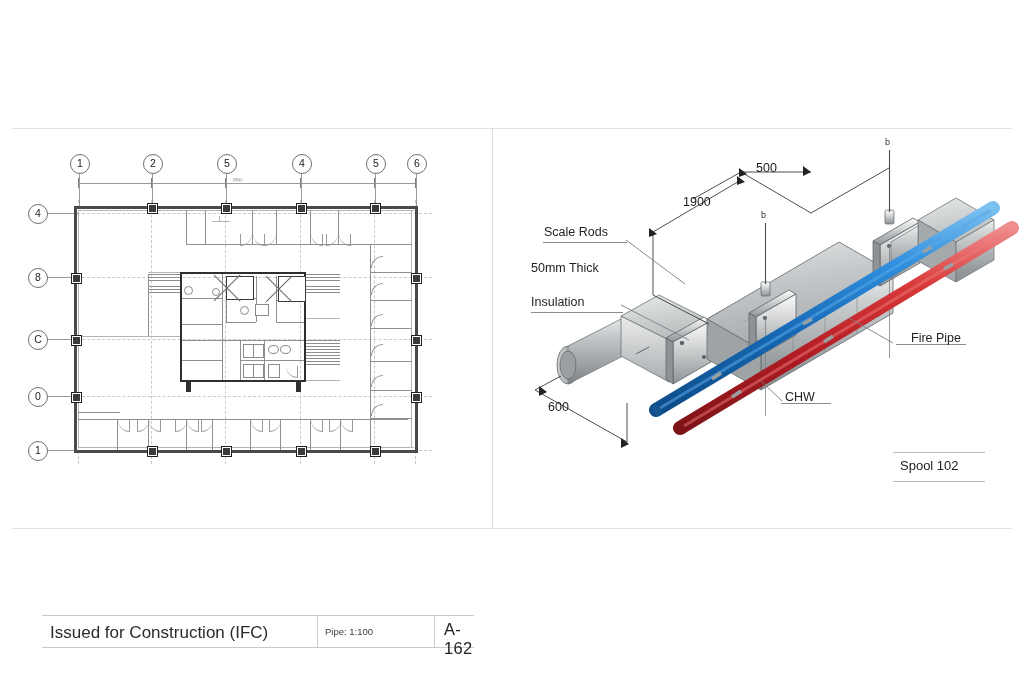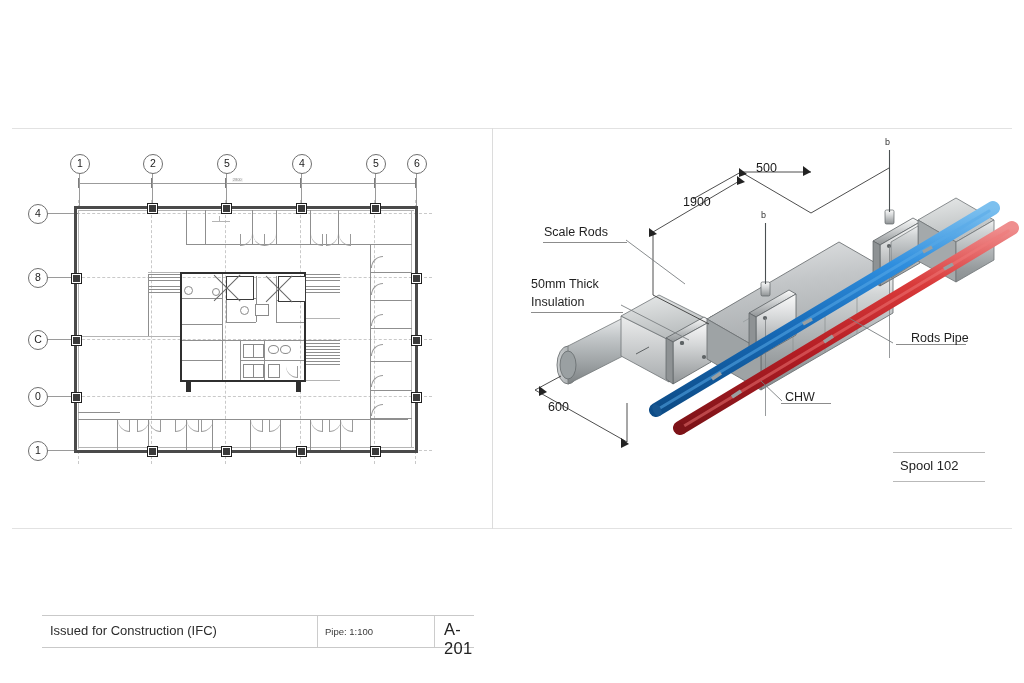--- a/index.html
+++ b/index.html
@@ -50,21 +50,21 @@
   .xbox::after{transform:rotate(-45deg) translate(-50%,-50%);}
   .fix{position:absolute;border:1px solid #8a8a8a;z-index:6;background:#fff;}
   .fix-r{position:absolute;border:1px solid #8a8a8a;border-radius:50%;z-index:6;background:#fff;}
 
   
   #titleblock{position:absolute;left:42px;top:487px;width:432px;height:33px;}
   #tb-top{position:absolute;left:0;top:0;width:432px;height:1px;background:#c9c9c9;}
   #tb-bot{position:absolute;left:0;top:32px;width:432px;height:1px;background:#c9c9c9;}
   #tb-div1{position:absolute;left:275px;top:1px;width:1px;height:31px;background:#cccccc;}
   #tb-div2{position:absolute;left:392px;top:1px;width:1px;height:31px;background:#cccccc;}
-  #tb-status{position:absolute;left:8px;top:8px;font-size:13px;color:#2b2b2b;}
+  #tb-status{position:absolute;left:8px;top:8px;font-size:17px;color:#2b2b2b;}
   #tb-scale{position:absolute;left:283px;top:11px;font-size:9.5px;color:#3a3a3a;}
   #tb-sheet{position:absolute;left:402px;top:5px;font-size:16.5px;color:#222;letter-spacing:.3px;}
 
   
   #right-panel{position:absolute;left:493px;top:128px;width:531px;height:400px;}
   #iso{position:absolute;left:0;top:0;width:531px;height:400px;}
 
   .anno{position:absolute;font-size:12.5px;color:#1f1f1f;white-space:nowrap;z-index:20;}
   .anno-ul{position:absolute;height:1px;background:#8c8c8c;z-index:19;}
   .dimtext-iso{position:absolute;font-size:12.5px;color:#1a1a1a;z-index:20;}
@@ -263,21 +263,21 @@
     <div class="wall-xlt" style="left:306px;top:190px;width:34px;height:.8px;"></div>
     <div class="wall-xlt" style="left:306px;top:252px;width:34px;height:.8px;"></div>
 
     <div id="titleblock">
       <div id="tb-top"></div>
       <div id="tb-bot"></div>
       <div id="tb-div1"></div>
       <div id="tb-div2"></div>
       <div id="tb-status">Issued for Construction (IFC)</div>
       <div id="tb-scale">Pipe: 1:100</div>
-      <div id="tb-sheet">A-201</div>
+      <div id="tb-sheet">A-162</div>
     </div>
   </div>
 
   <div id="right-panel">
 
     <svg id="iso" viewBox="0 0 531 400">
       <defs>
         <linearGradient id="gTop" x1="0" y1="0" x2="0.25" y2="1">
           <stop offset="0" stop-color="#e3e5e6"></stop>
             <stop offset="0.45" stop-color="#c3c6c8"></stop>
@@ -466,25 +466,25 @@
         <line x1="133" y1="112" x2="192" y2="156"></line>
         <line x1="128" y1="177" x2="196" y2="212"></line>
         <line x1="400" y1="215" x2="356" y2="190"></line>
         <line x1="289" y1="273" x2="268" y2="253"></line>
       </g>
     </svg>
 
     <div class="anno" style="left:51px;top:97px;">Scale Rods</div>
     <div class="anno-ul" style="left:50px;top:114px;width:84px;"></div>
 
-    <div class="anno" style="left:38px;top:149px;">50mm Thick</div>
+    <div class="anno" style="left:38px;top:133px;">50mm Thick</div>
     <div class="anno" style="left:38px;top:167px;">Insulation</div>
     <div class="anno-ul" style="left:38px;top:184px;width:92px;"></div>
 
-    <div class="anno" style="left:418px;top:203px;">Rods Pipe</div>
+    <div class="anno" style="left:418px;top:203px;">Fire Pipe</div>
     <div class="anno-ul" style="left:403px;top:216px;width:70px;"></div>
 
     <div class="anno" style="left:292px;top:262px;">CHW</div>
     <div class="anno-ul" style="left:288px;top:275px;width:50px;"></div>
 
     <div class="dimtext-iso" style="left:263px;top:33px;">500</div>
     <div class="dimtext-iso" style="left:190px;top:67px;">1900</div>
     <div class="dimtext-iso" style="left:55px;top:272px;">600</div>
 
     <div class="dimtext-iso" style="left:268px;top:82px;font-size:9px;color:#333;">b</div>

